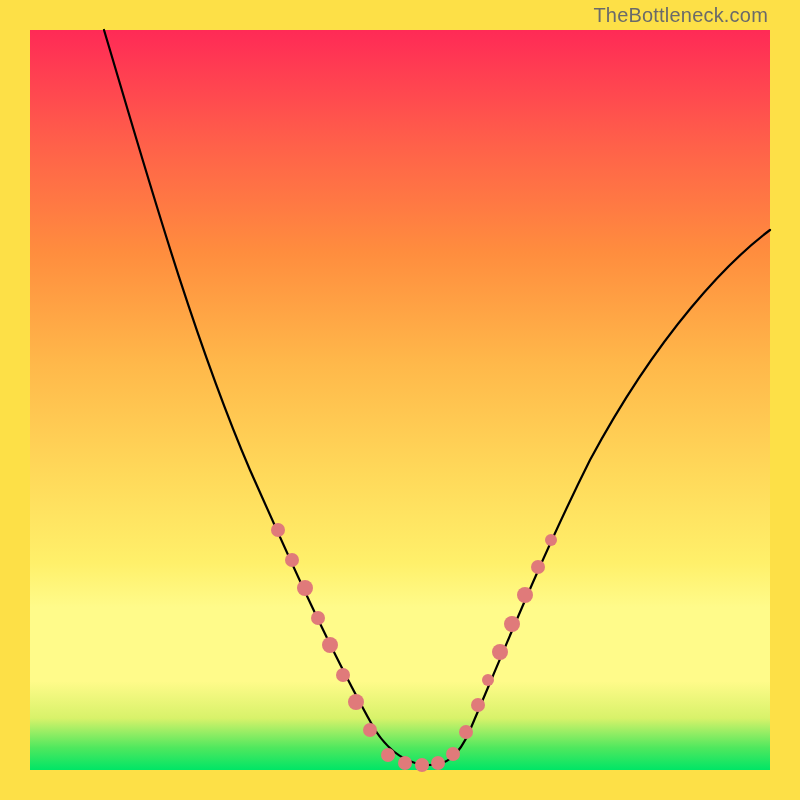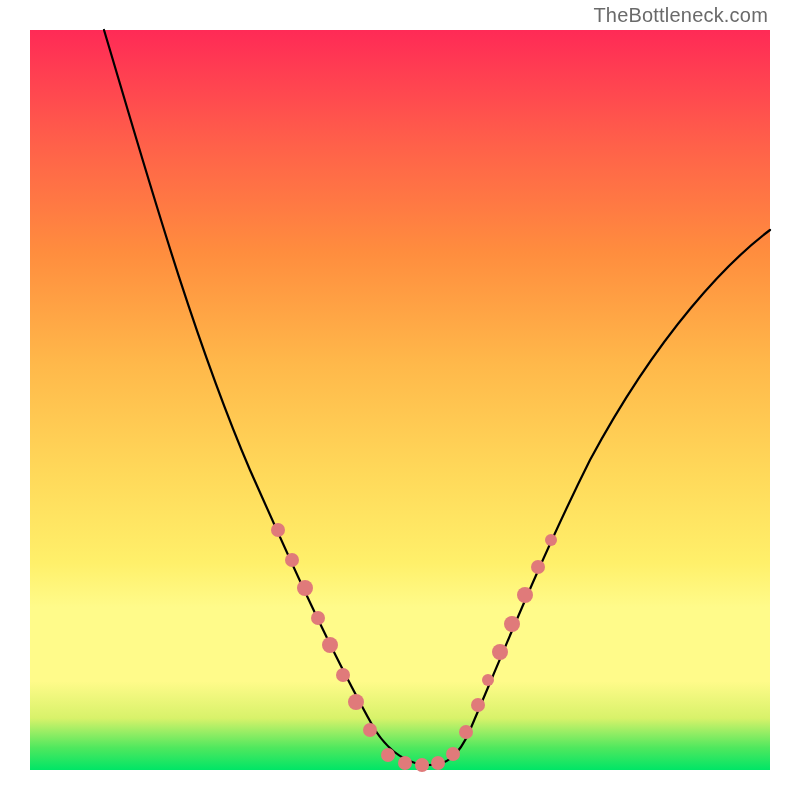--- a/index.html
+++ b/index.html
@@ -9,21 +9,21 @@
     height: 800px;
     overflow: hidden;
     background: #000;
     font-family: Arial, Helvetica, sans-serif;
   }
   .frame {
     position: absolute;
     top: 0; left: 0;
     width: 800px;
     height: 800px;
-    background: #ffffff;
+    background: #fde047;
   }
   .plot-area {
     position: absolute;
     top: 30px;
     left: 30px;
     width: 740px;
     height: 740px;
     
     background: linear-gradient(to top,
       #00e566 0%,

